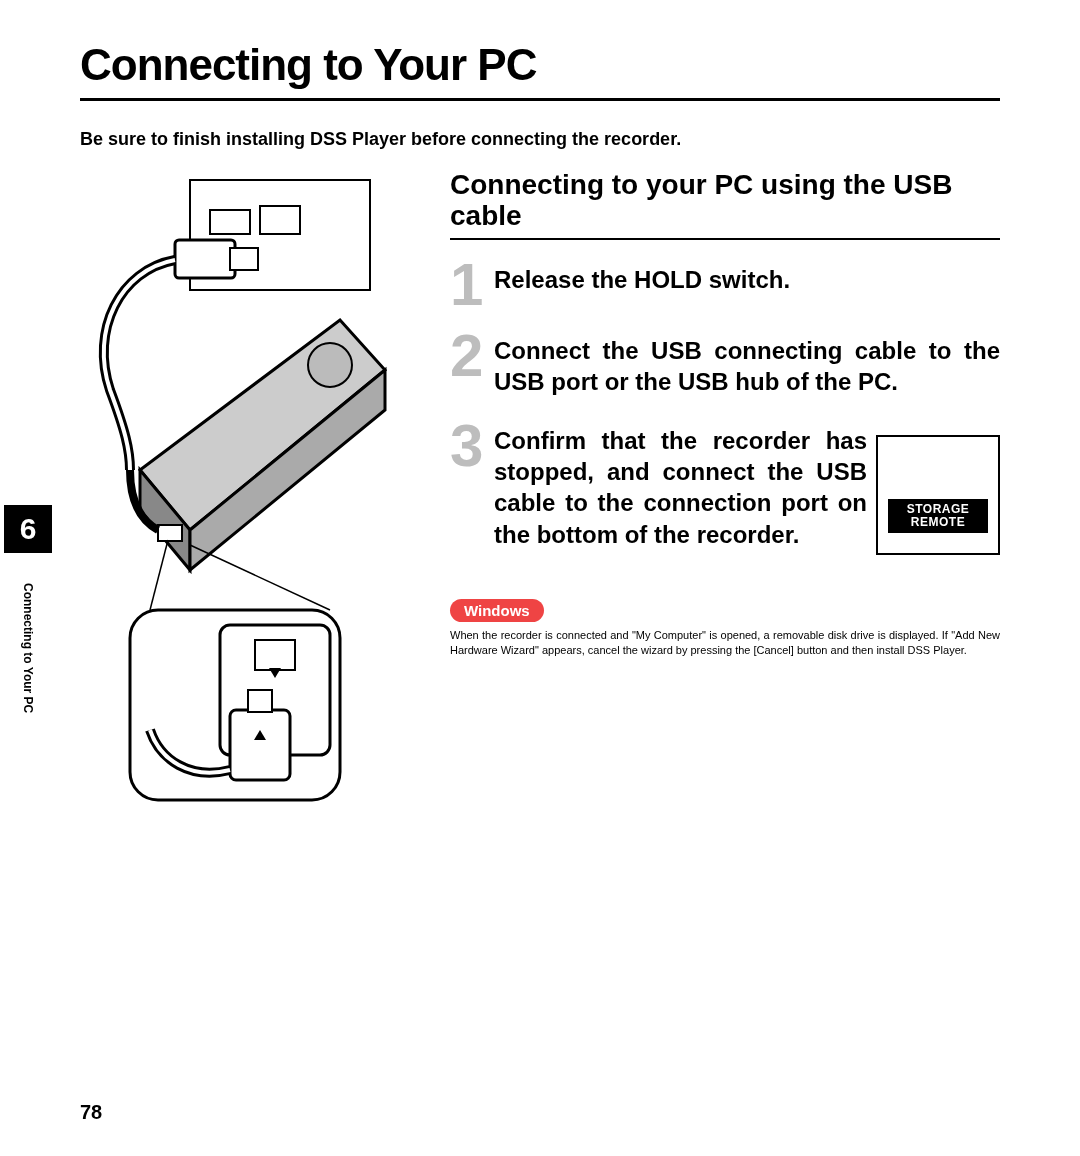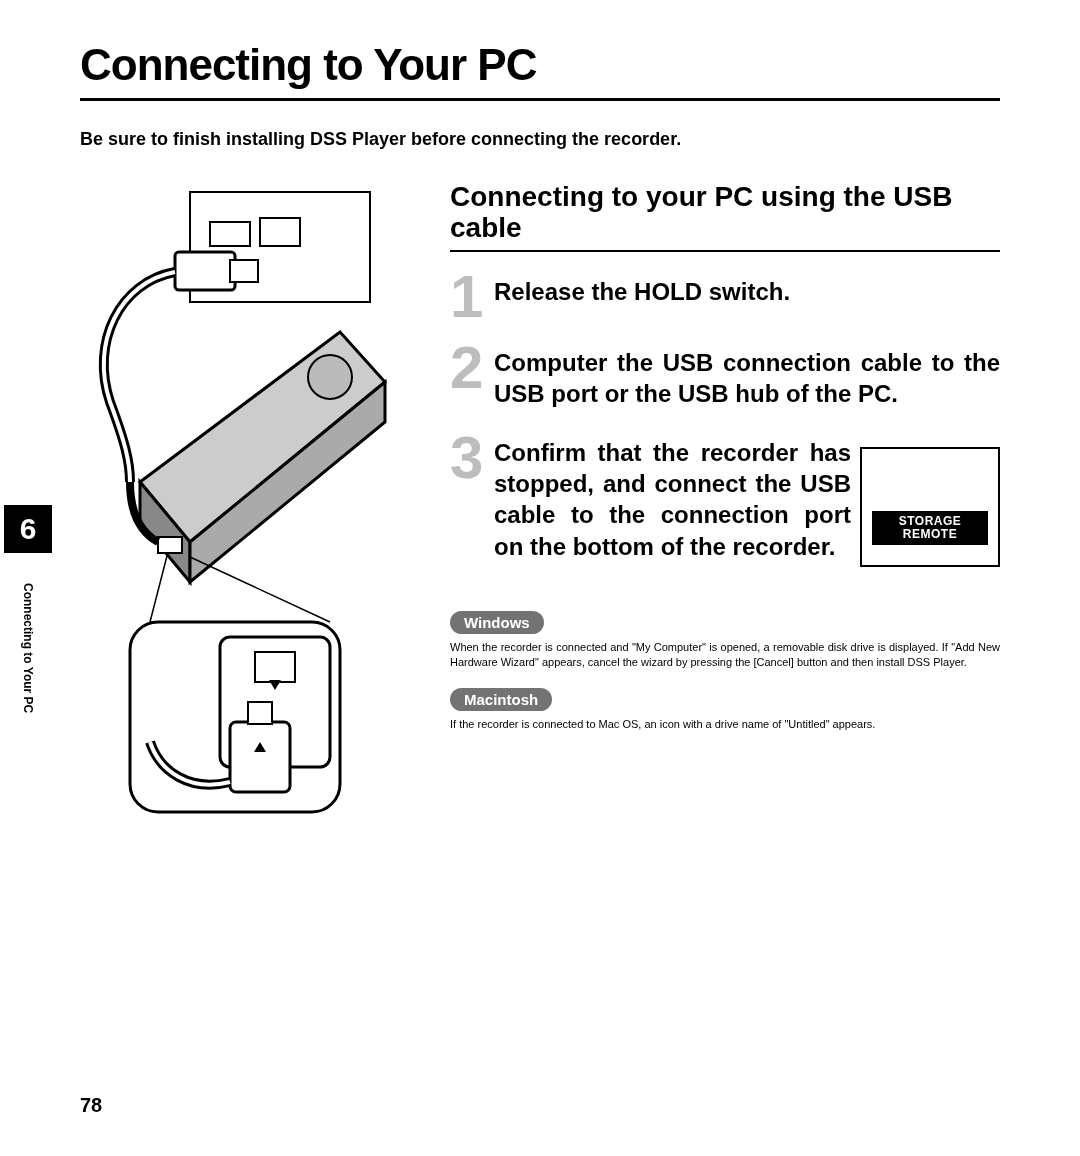--- a/index.html
+++ b/index.html
@@ -19,21 +19,21 @@
     margin-bottom: 8px;
   }
   .title-rule {
     border: none;
     border-top: 3px solid #000;
     margin-bottom: 28px;
   }
   .intro {
     font-size: 18px;
     font-weight: 700;
-    margin-bottom: 32px;
+    margin-bottom: 20px;
   }
   .content {
     display: flex;
     gap: 30px;
     justify-content: space-between;
   }
   .left-col {
     width: 340px;
     position: relative;
   }
@@ -83,21 +83,21 @@
   }
   .step-title .bold-word { font-weight: 900; }
   .step-text {
     font-size: 17px;
     line-height: 1.35;
     text-align: justify;
     margin-top: 6px;
   }
   .step3-row { display:flex; gap:9px; }
   .display-box {
-    width: 140px;
+    width: 124px;
     height: 120px;
     border: 2px solid #000;
     margin-top: 10px;
     position: relative;
     flex-shrink:0;
   }
   .display-inner {
     position: absolute;
     left: 10px; right: 10px;
     top: 62px;
@@ -105,21 +105,21 @@
     color: #fff;
     font-size: 12px;
     font-weight: 700;
     text-align: center;
     padding: 4px 2px;
     line-height: 1.1;
     letter-spacing: 0.5px;
   }
   .os-pill {
     display: inline-block;
-    background: #737373;
+    background: #ef4444;
     color: #fff;
     font-size: 15px;
     font-weight: 700;
     padding: 3px 14px;
     border-radius: 14px;
     margin-top: 18px;
     margin-bottom: 6px;
   }
   .os-text {
     font-size: 11px;
@@ -157,21 +157,21 @@
   .side-label {
     writing-mode: vertical-rl;
     font-size: 12px;
     font-weight: 700;
     margin: 0 auto;
     height: 170px;
   }
   .page-number {
     position: absolute;
     left: 80px;
-    bottom: 39px;
+    bottom: 32px;
     font-size: 20px;
     font-weight: 900;
   }
 </style>
 </head>
 <body>
 
 <div class="side-tab">
   <div class="chapter-box">6</div>
   <div class="side-label">Connecting to Your PC</div>
@@ -233,21 +233,21 @@
       <div class="step-body">
         <div class="step-title">
           <span>Release the </span><span class="bold-word">HOLD</span><span> switch.</span>
         </div>
       </div>
     </div>
 
     <div class="step">
       <div class="step-num">2</div>
       <div class="step-body">
-        <div class="step-title" style="text-align:justify;">Computer the USB connection cable to the USB port or the USB hub of the PC.</div>
+        <div class="step-title" style="text-align:justify;">Connect the USB connecting cable to the USB port or the USB hub of the PC.</div>
       </div>
     </div>
 
     <div class="step">
       <div class="step-num">3</div>
       <div class="step-body">
         <div class="step3-row">
           <div style="flex:1">
             <div class="step-title" style="text-align:justify;">Confirm that the recorder has stopped, and connect the USB cable to the connection port on the bottom of the recorder.</div>
           </div>
@@ -259,21 +259,17 @@
           </div>
         </div>
       </div>
     </div>
 
     <div>
       <span class="os-pill">Windows</span>
       <p class="os-text">When the recorder is connected and "My Computer" is opened, a removable disk drive is displayed. If "Add New Hardware Wizard" appears, cancel the wizard by pressing the [Cancel] button and then install DSS Player.</p>
     </div>
 
-    <div>
-      <span class="os-pill">Macintosh</span>
-      <p class="os-text">If the recorder is connected to Mac OS, an icon with a drive name of "Untitled" appears.</p>
-    </div>
 
   </div>
 </div>
 
 <div class="page-number">78</div>
 
 </body></html>

